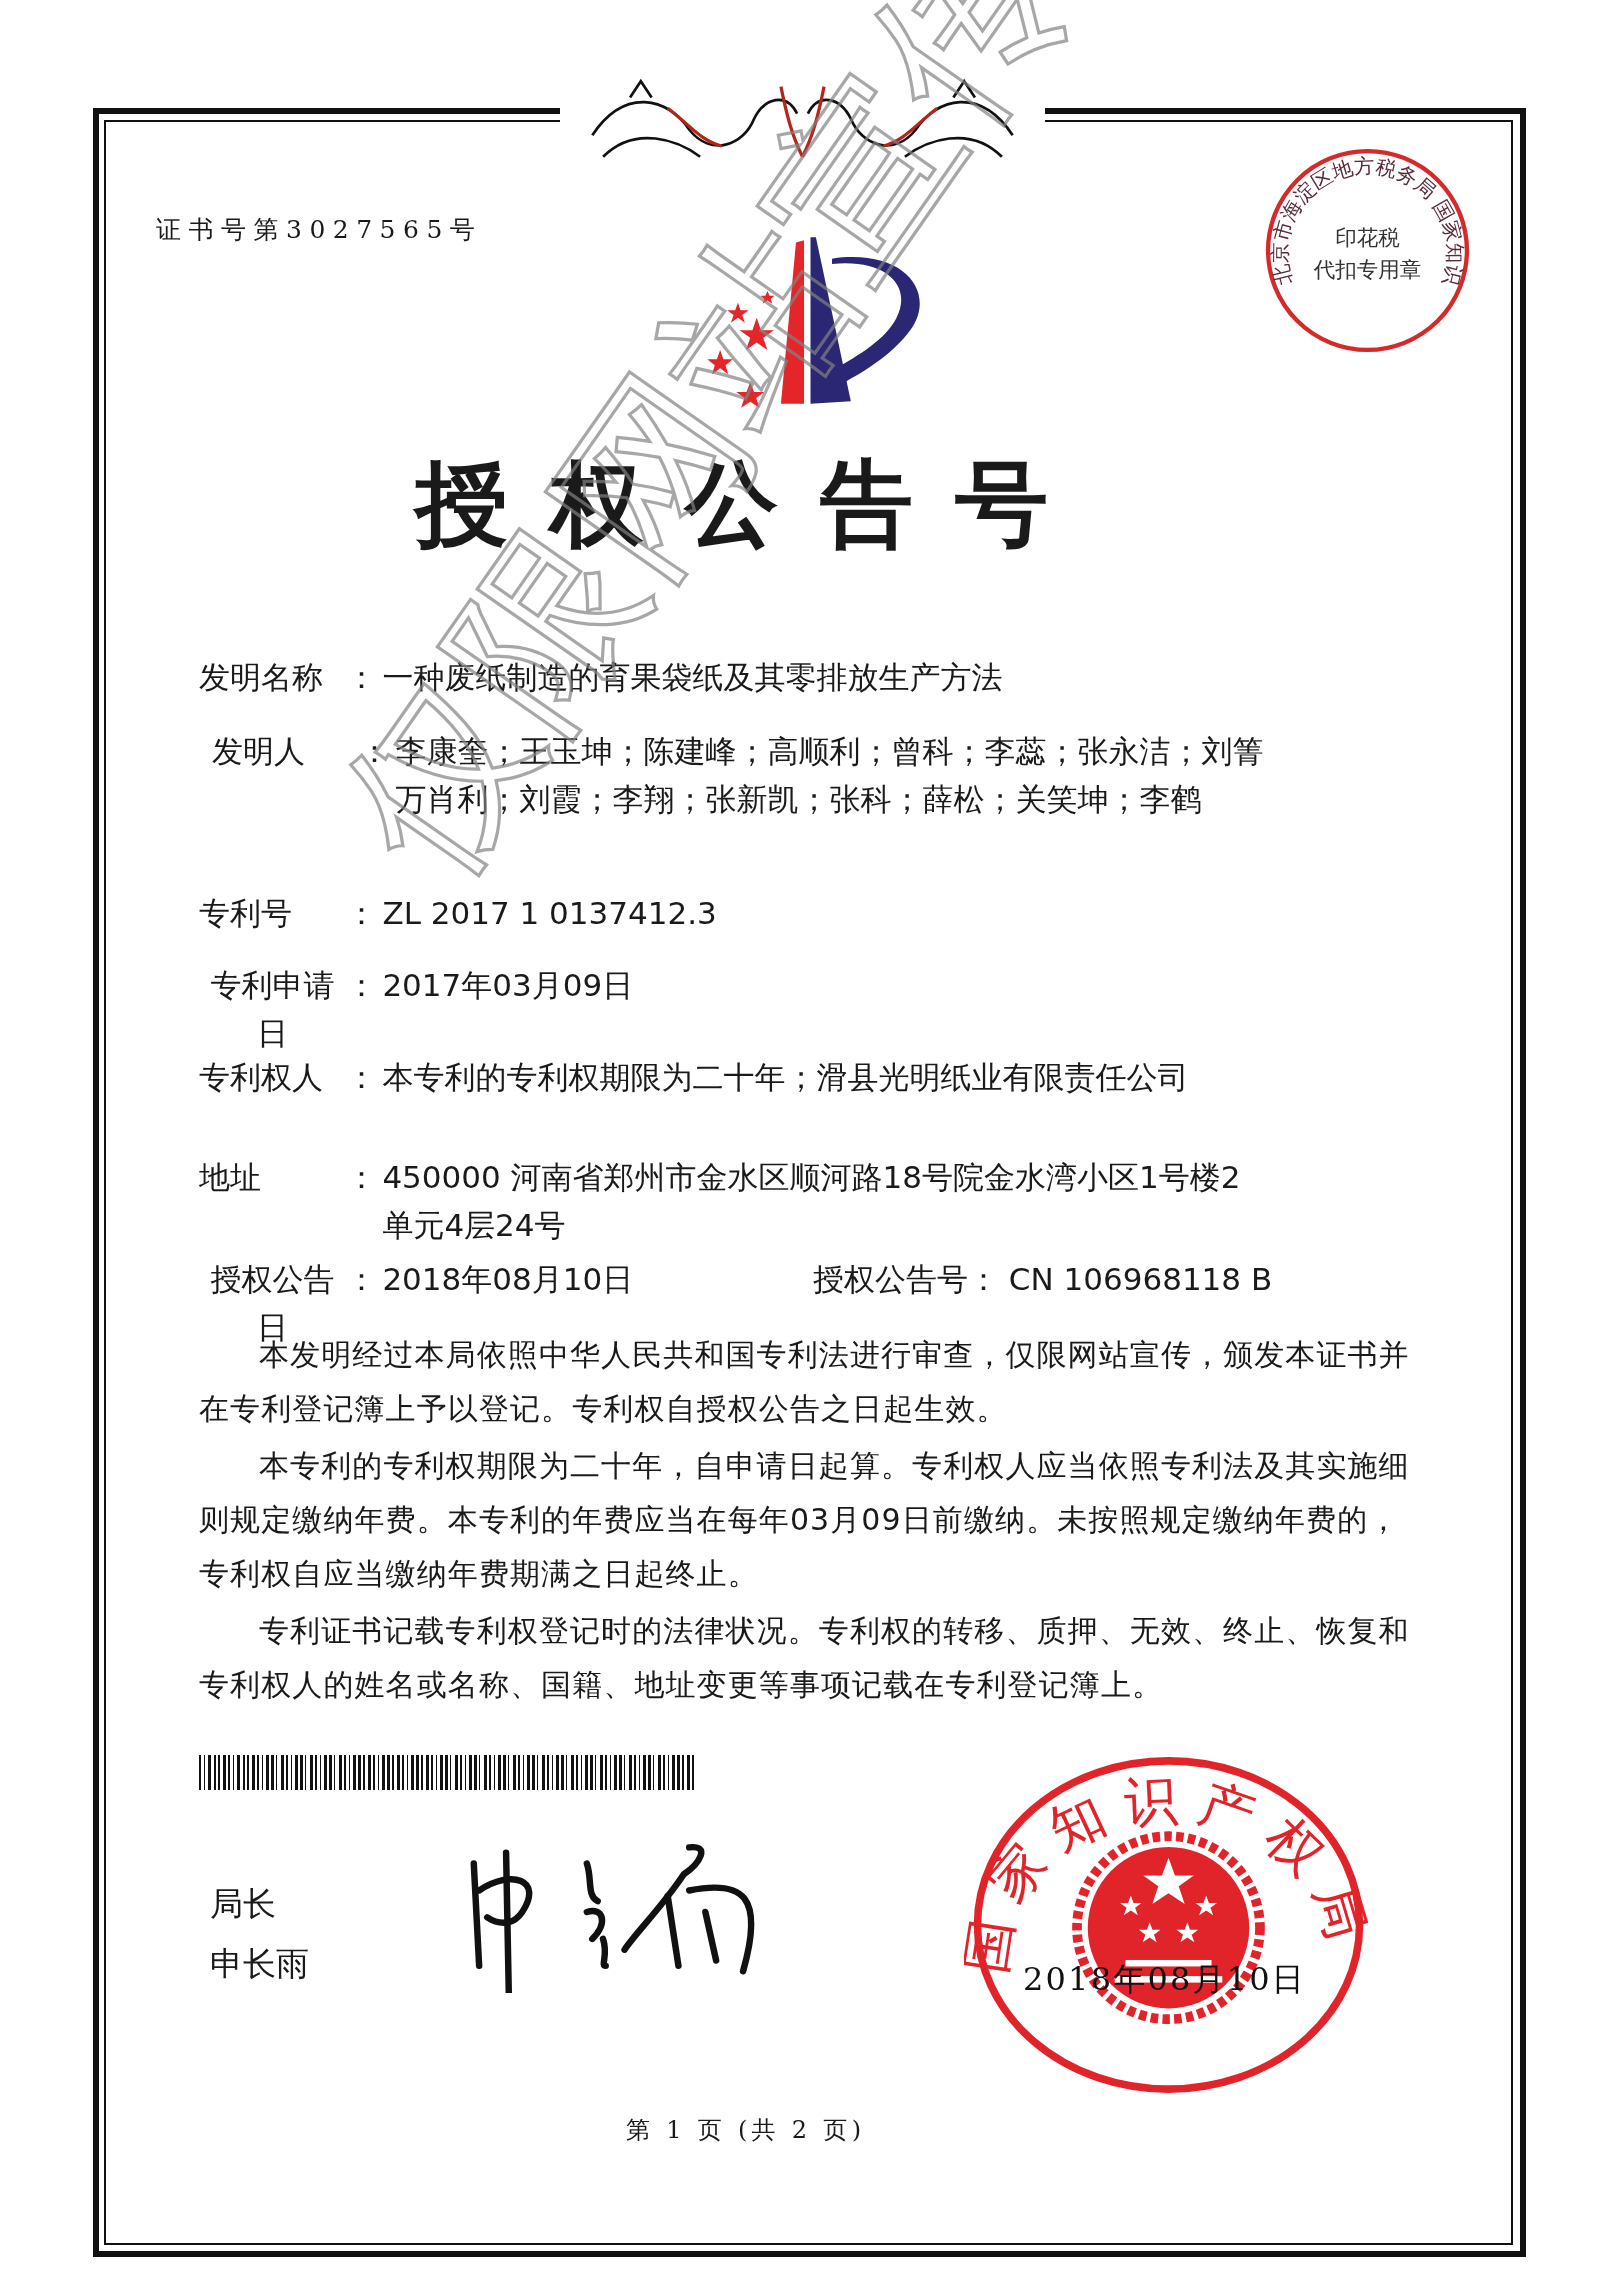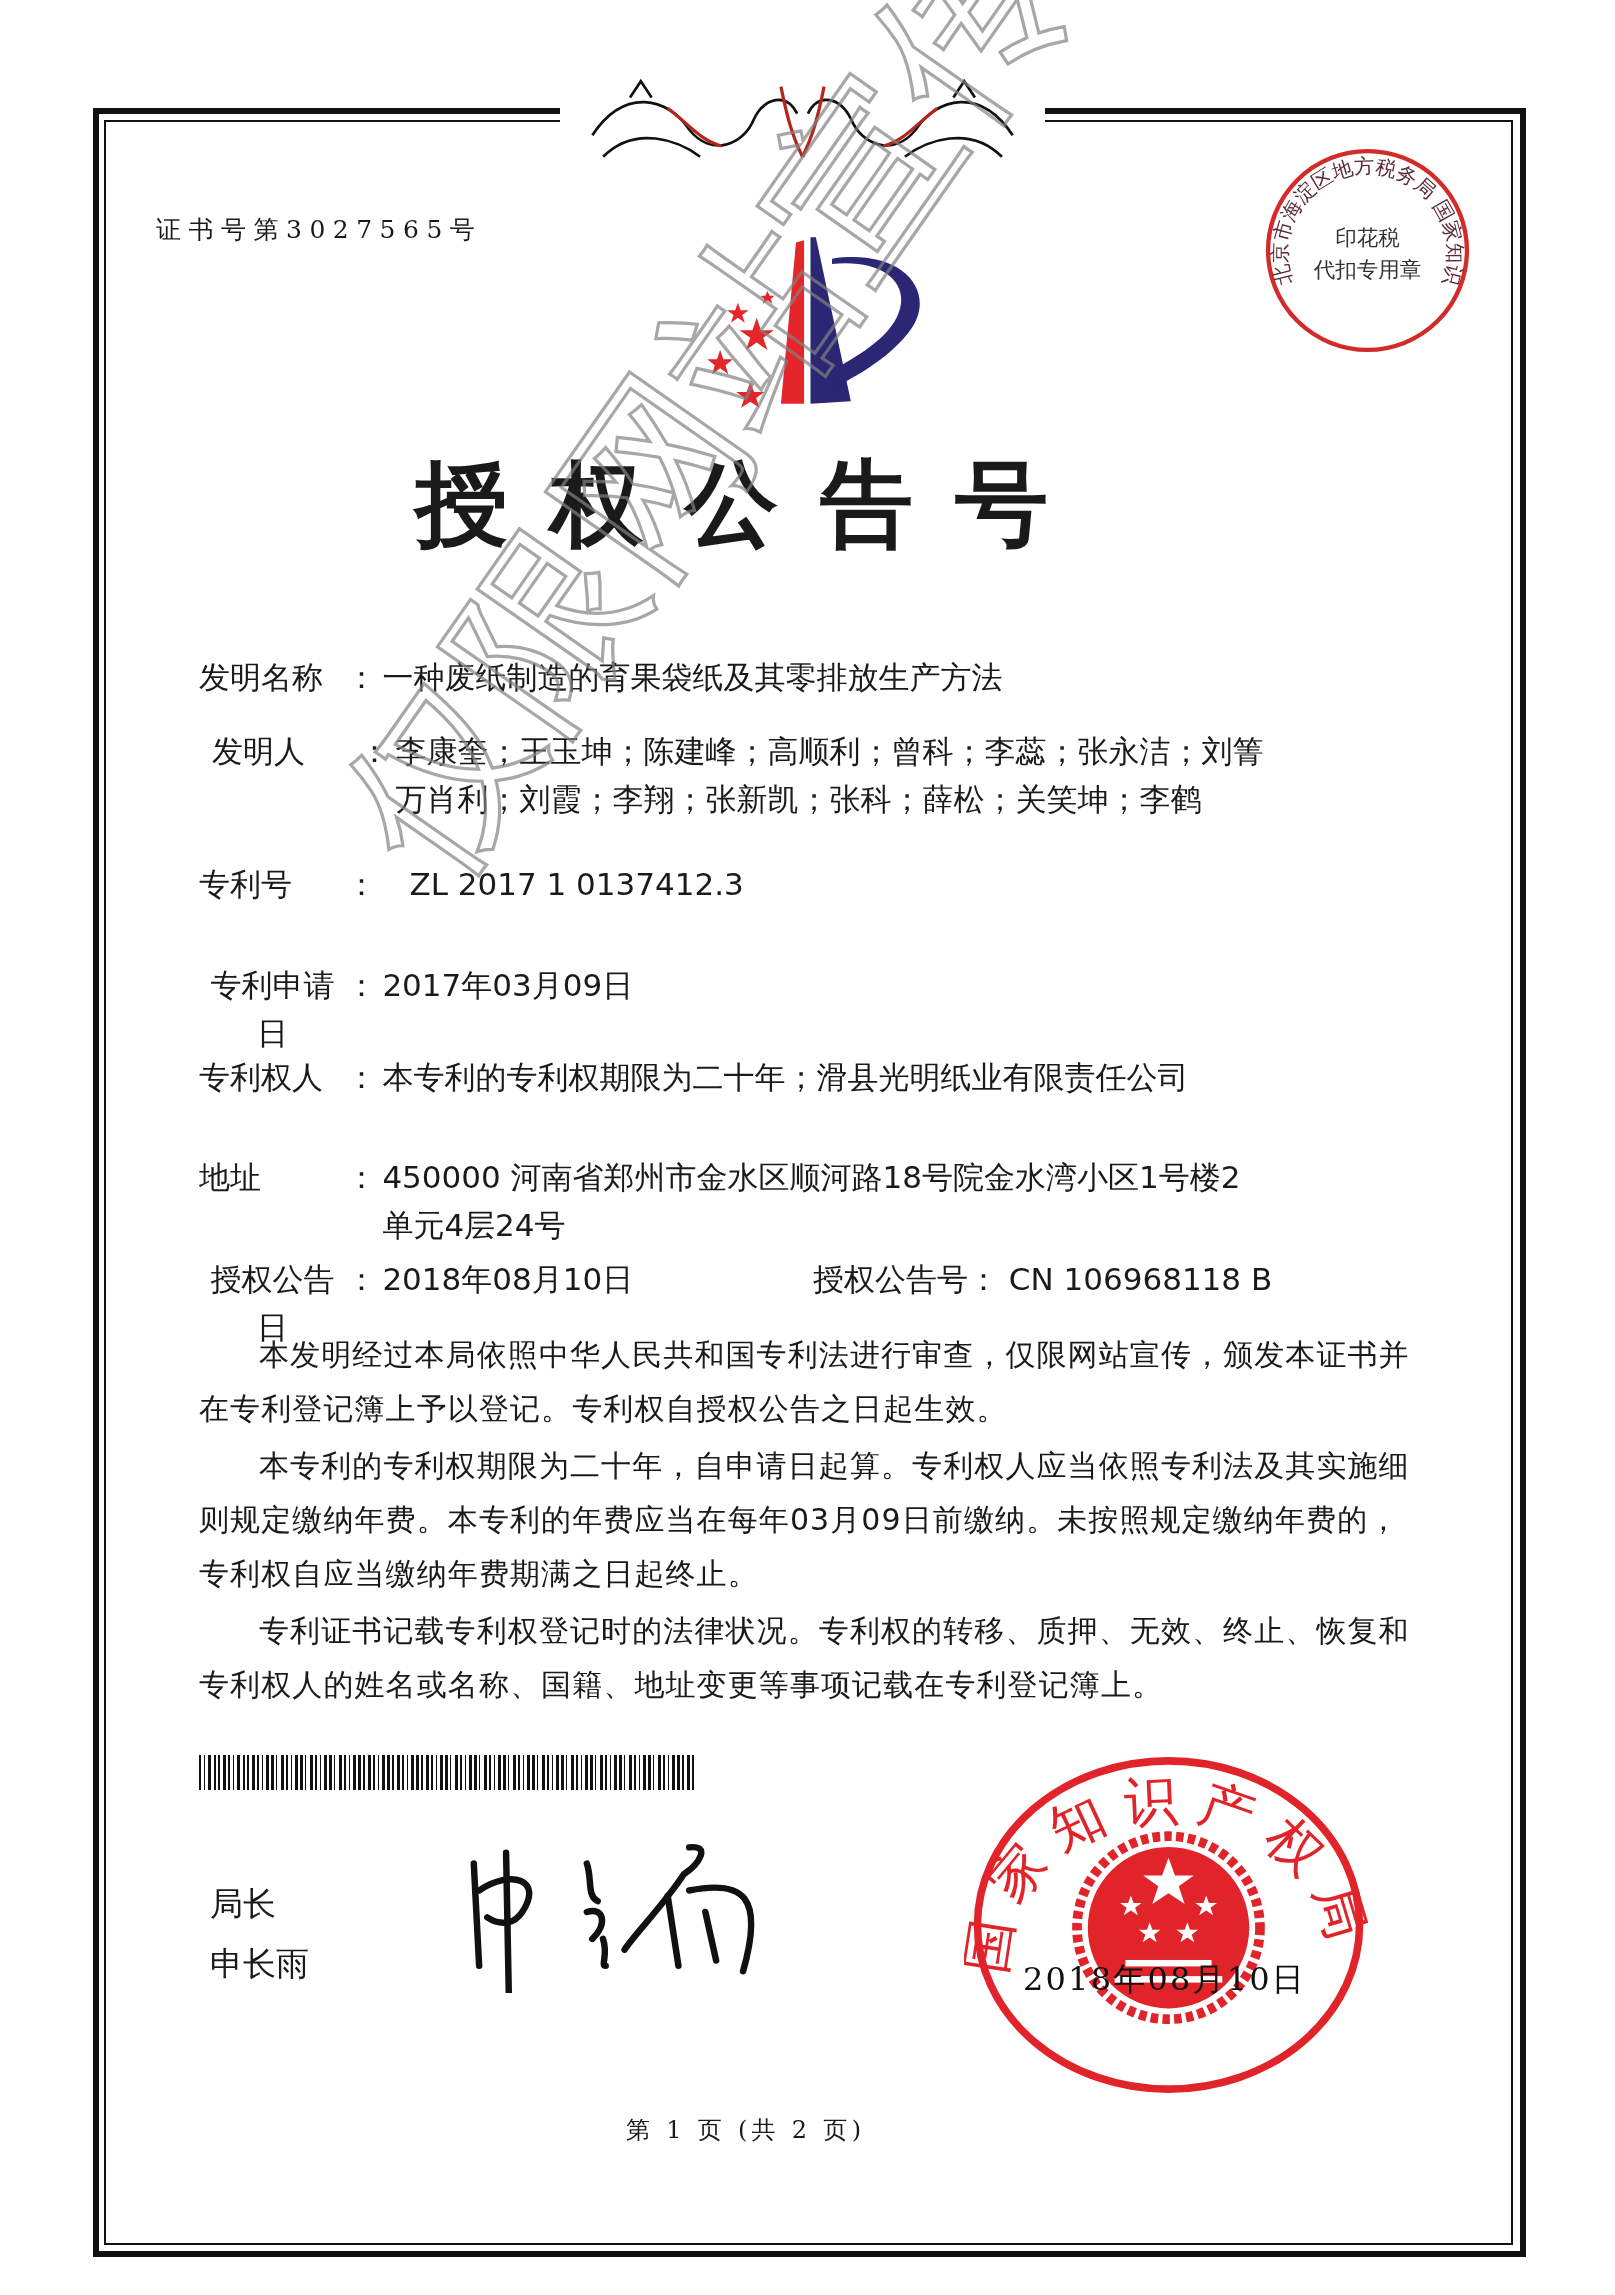--- a/index.html
+++ b/index.html
@@ -20,21 +20,21 @@
   .title { position:absolute; left:415px; top:442px; font-size:93px; font-weight:bold;
            letter-spacing:42px; font-family:"DejaVu Sans","Liberation Sans",sans-serif; }
 
   .field { position:absolute; left:199px; font-size:31px; line-height:48px;
            font-family:"DejaVu Sans","Liberation Sans",sans-serif; display:flex; }
   .field .label { width:178px; display:flex; justify-content:space-between;text-align:center; }
   .field .value { margin-left:5.4px; }
   .f-name { top:653px; }
   .f-inventors { top:727px;margin-left:13px; }
   .f-inventors .value { width:873px; }
-  .f-patno { top:860px;gap:27px; }
+  .f-patno { top:889px; }
   .f-appdate { top:961px; }
   .f-holder { top:1053px; }
   .f-address { top:1153px; }
   .f-address .value { width:873px; }
   .f-grantdate { top:1255px; }
   .f-grantno { position:absolute; left:813px; top:1255px; font-size:31px; line-height:48px;
                font-family:"DejaVu Sans","Liberation Sans",sans-serif;text-align:center; }
 
   .body-text { position:absolute; left:199px; top:1328px; width:1223px; font-size:30px;
                line-height:54px; font-family:"DejaVu Sans","Liberation Sans",sans-serif; }

